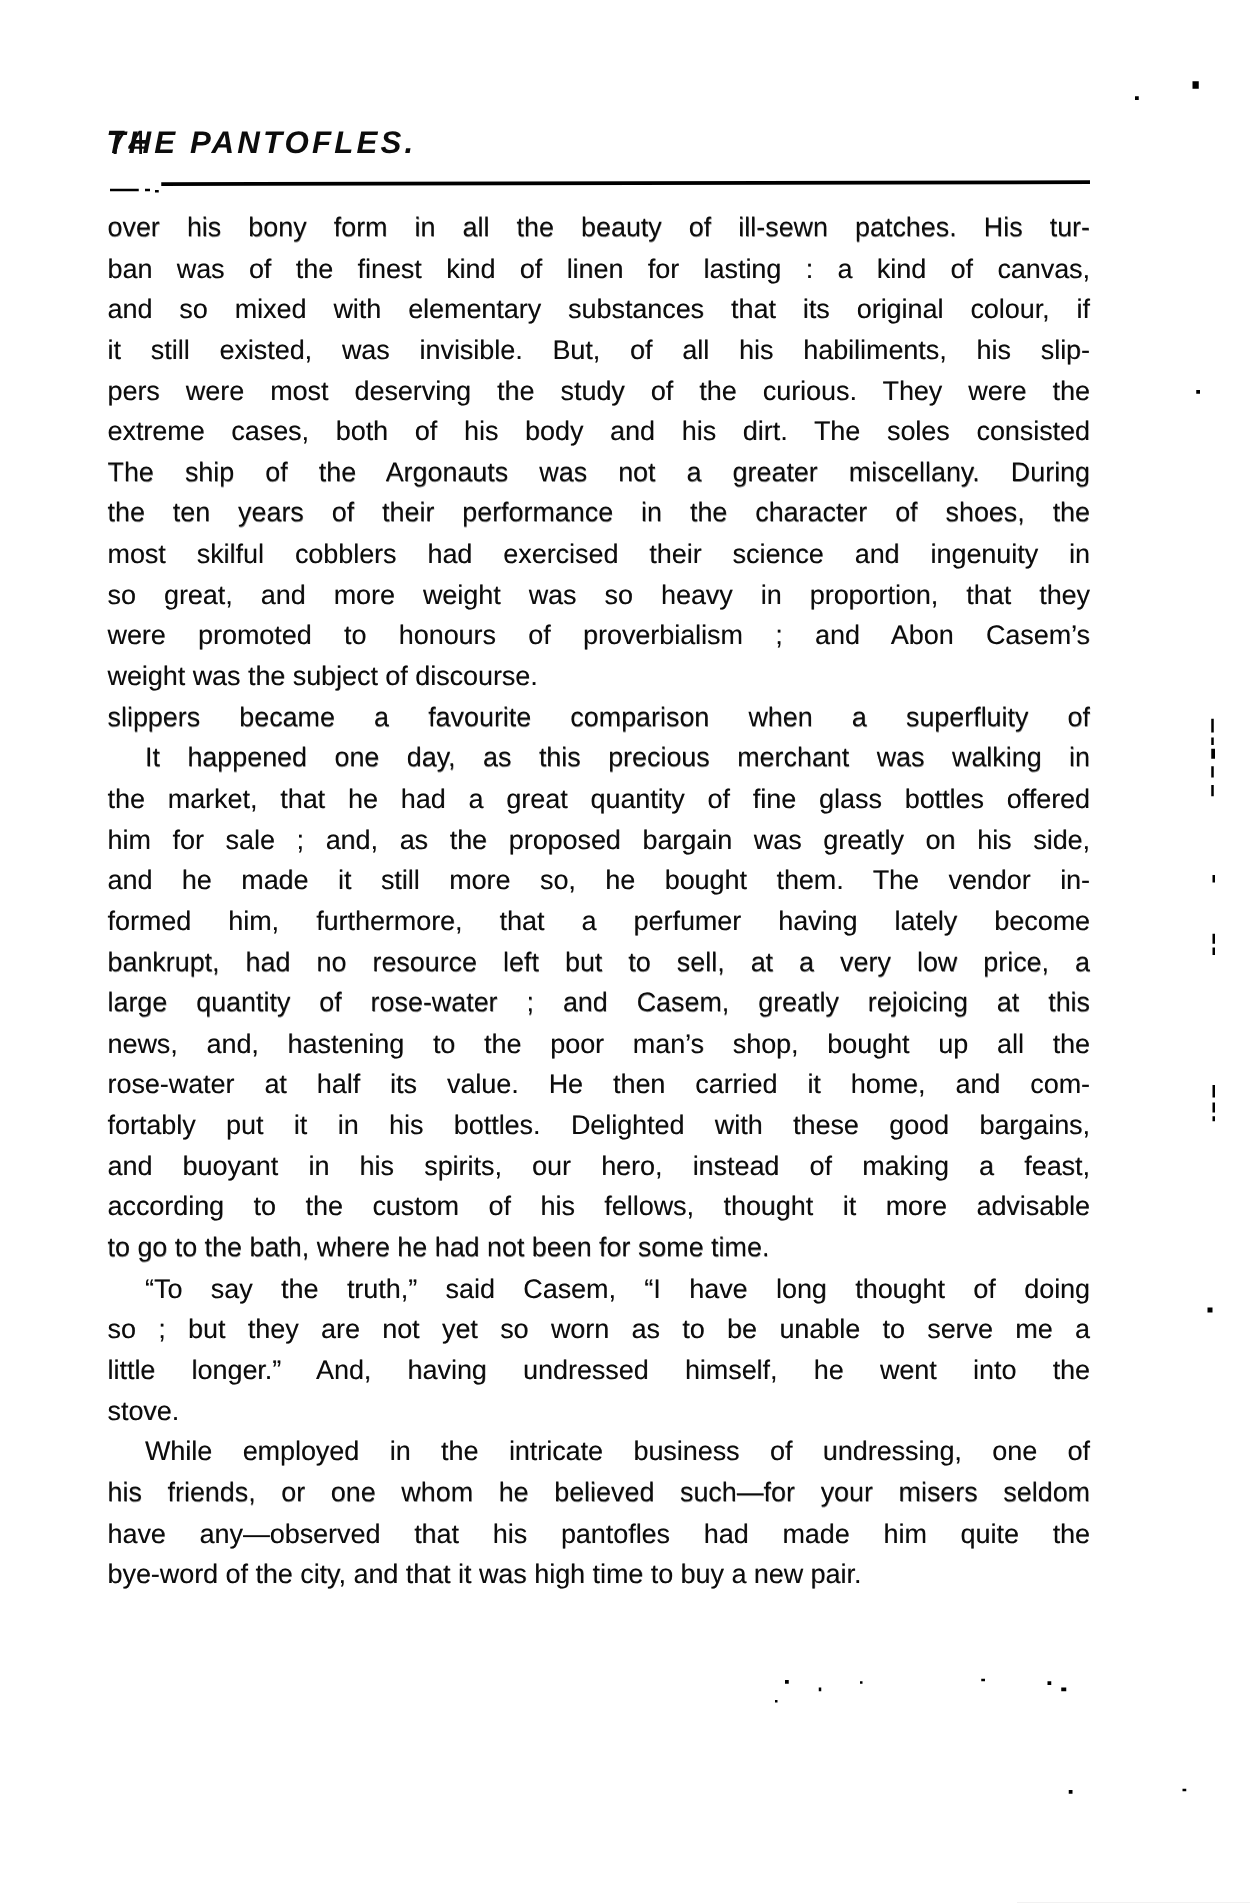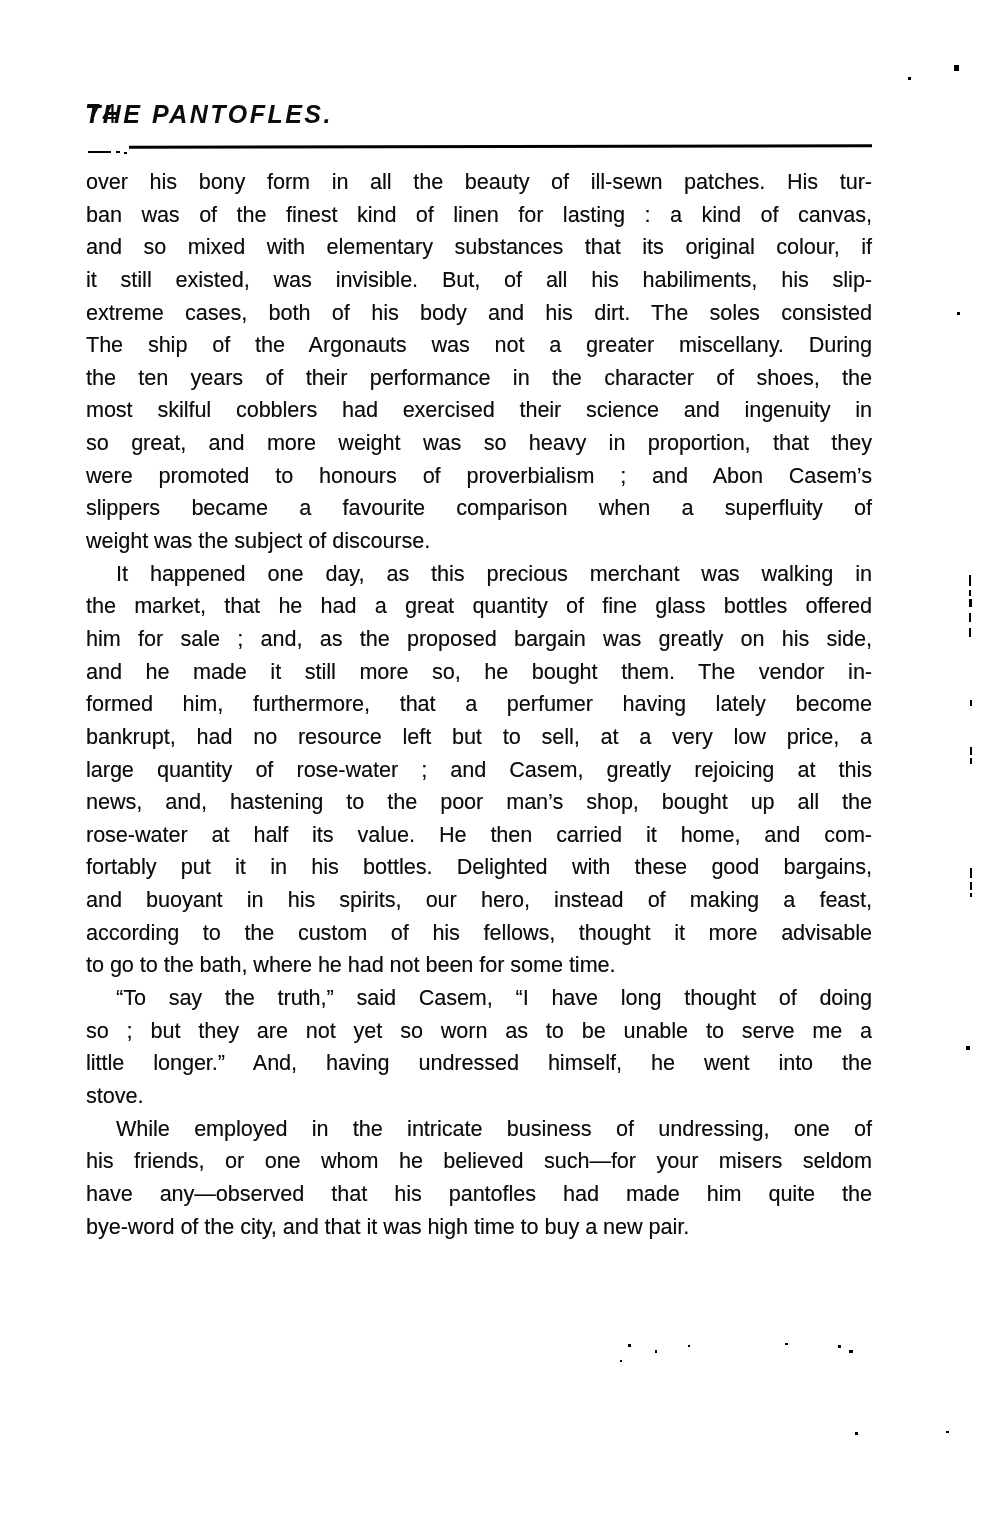--- a/index.html
+++ b/index.html
@@ -93,28 +93,29 @@
   <div class="rule-dash"></div>
   <div class="rule-dot-1"></div>
   <div class="rule-dot-2"></div>
 
   <div class="body-text" id="body-text">
       <div class="paragraph">
         <div class="text-line">over his bony form in all the beauty of ill-sewn patches. His tur-</div>
         <div class="text-line">ban was of the finest kind of linen for lasting : a kind of canvas,</div>
         <div class="text-line">and so mixed with elementary substances that its original colour, if</div>
         <div class="text-line">it still existed, was invisible. But, of all his habiliments, his slip-</div>
+        <div class="text-line">pers were most deserving the study of the curious. They were the</div>
         <div class="text-line">extreme cases, both of his body and his dirt. The soles consisted</div>
         <div class="text-line">The ship of the Argonauts was not a greater miscellany. During</div>
         <div class="text-line">the ten years of their performance in the character of shoes, the</div>
         <div class="text-line">most skilful cobblers had exercised their science and ingenuity in</div>
         <div class="text-line">so great, and more weight was so heavy in proportion, that they</div>
         <div class="text-line">were promoted to honours of proverbialism ; and Abon Casem’s</div>
+        <div class="text-line last">weight was the subject of discourse.</div>
         <div class="text-line">slippers became a favourite comparison when a superfluity of</div>
-        <div class="text-line last">weight was the subject of discourse.</div>
       </div>
       <div class="paragraph">
         <div class="text-line first-indent">It happened one day, as this precious merchant was walking in</div>
         <div class="text-line">the market, that he had a great quantity of fine glass bottles offered</div>
         <div class="text-line">him for sale ; and, as the proposed bargain was greatly on his side,</div>
         <div class="text-line">and he made it still more so, he bought them. The vendor in-</div>
         <div class="text-line">formed him, furthermore, that a perfumer having lately become</div>
         <div class="text-line">bankrupt, had no resource left but to sell, at a very low price, a</div>
         <div class="text-line">large quantity of rose-water ; and Casem, greatly rejoicing at this</div>
         <div class="text-line">news, and, hastening to the poor man’s shop, bought up all the</div>

